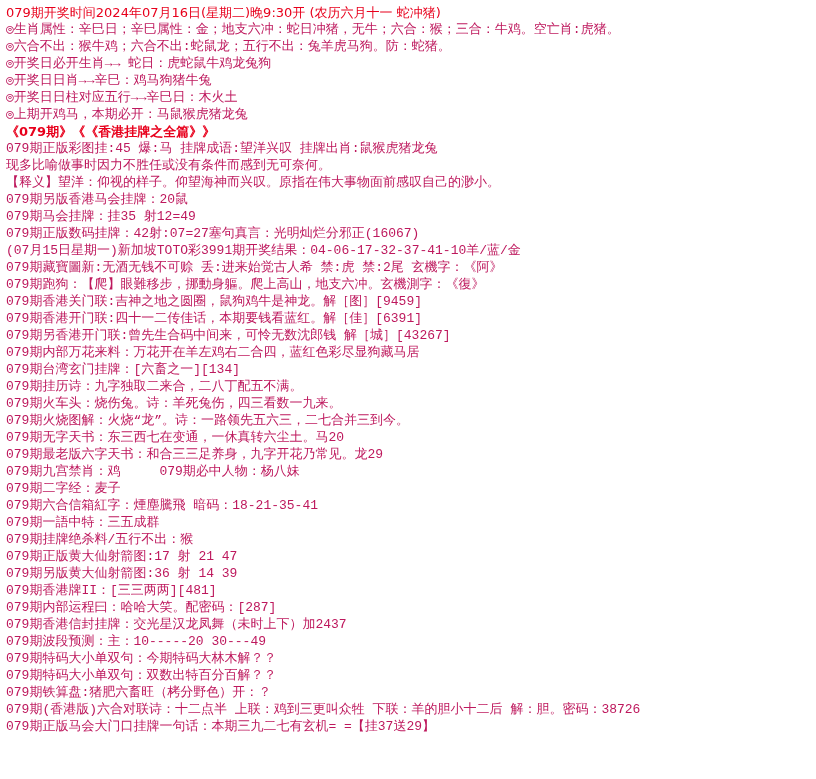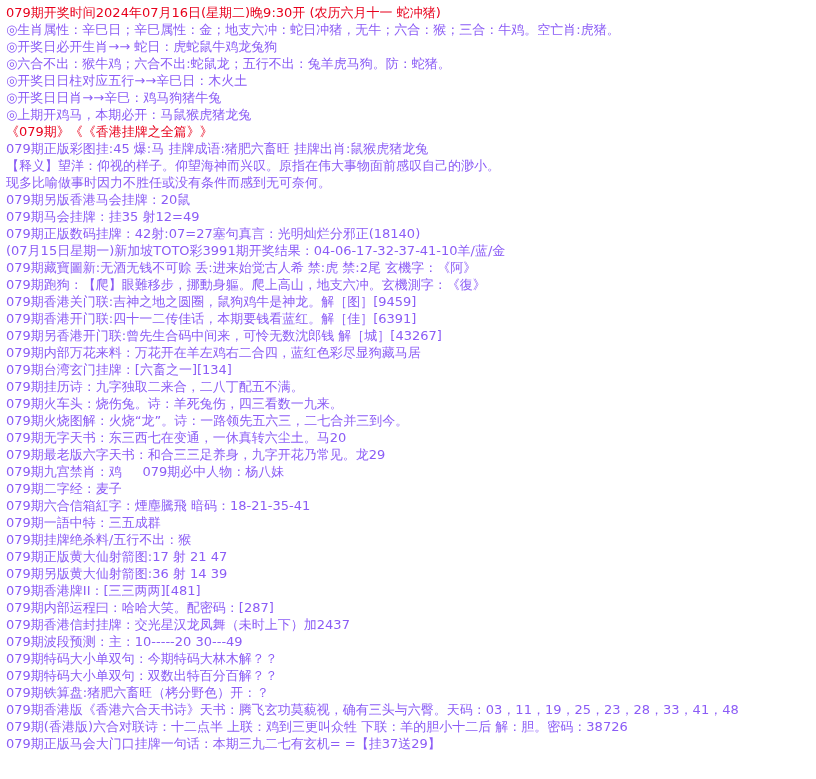--- a/index.html
+++ b/index.html
@@ -23,45 +23,46 @@
   .line {
     line-height: 17px;
     white-space: pre;
     font-size: 13px;
     letter-spacing: 0px;
   }
   .red {
     color: #e8001c;
   }
   .black {
-    color: #8b5cf6;
+    color: #be185d;
+    font-family: Liberation Mono, monospace;
   }
   .bold {
-    font-weight: normal;
+    font-weight: bold;
   }
 </style>
 </head>
 <body>
 
 <div class="page">
   <div id="lines-container">
       <div class="line red">079期开奖时间2024年07月16日(星期二)晚9:30开 (农历六月十一 蛇冲猪)</div>
       <div class="line black">◎生肖属性：辛巳日；辛巳属性：金；地支六冲：蛇日冲猪，无牛；六合：猴；三合：牛鸡。空亡肖:虎猪。</div>
+      <div class="line black">◎六合不出：猴牛鸡；六合不出:蛇鼠龙；五行不出：兔羊虎马狗。防：蛇猪。</div>
       <div class="line black">◎开奖日必开生肖→→ 蛇日：虎蛇鼠牛鸡龙兔狗</div>
-      <div class="line black">◎六合不出：猴牛鸡；六合不出:蛇鼠龙；五行不出：兔羊虎马狗。防：蛇猪。</div>
+      <div class="line black">◎开奖日日肖→→辛巳：鸡马狗猪牛兔</div>
       <div class="line black">◎开奖日日柱对应五行→→辛巳日：木火土</div>
-      <div class="line black">◎开奖日日肖→→辛巳：鸡马狗猪牛兔</div>
       <div class="line black">◎上期开鸡马，本期必开：马鼠猴虎猪龙兔</div>
       <div class="line red bold">《079期》《《香港挂牌之全篇》》</div>
-      <div class="line black">079期正版彩图挂:45 爆:马 挂牌成语:猪肥六畜旺 挂牌出肖:鼠猴虎猪龙兔</div>
+      <div class="line black">079期正版彩图挂:45 爆:马 挂牌成语:望洋兴叹 挂牌出肖:鼠猴虎猪龙兔</div>
+      <div class="line black">现多比喻做事时因力不胜任或没有条件而感到无可奈何。</div>
       <div class="line black">【释义】望洋：仰视的样子。仰望海神而兴叹。原指在伟大事物面前感叹自己的渺小。</div>
-      <div class="line black">现多比喻做事时因力不胜任或没有条件而感到无可奈何。</div>
       <div class="line black">079期另版香港马会挂牌：20鼠</div>
       <div class="line black">079期马会挂牌：挂35 射12=49</div>
-      <div class="line black">079期正版数码挂牌：42射:07=27塞句真言：光明灿烂分邪正(18140)</div>
+      <div class="line black">079期正版数码挂牌：42射:07=27塞句真言：光明灿烂分邪正(16067)</div>
       <div class="line black">(07月15日星期一)新加坡TOTO彩3991期开奖结果：04-06-17-32-37-41-10羊/蓝/金</div>
       <div class="line black">079期藏寶圖新:无酒无钱不可赊 丢:进来始觉古人希 禁:虎 禁:2尾 玄機字：《阿》</div>
       <div class="line black">079期跑狗：【爬】眼難移步，挪動身軀。爬上高山，地支六冲。玄機測字：《復》</div>
       <div class="line black">079期香港关门联:吉神之地之圆圈，鼠狗鸡牛是神龙。解［图］[9459]</div>
       <div class="line black">079期香港开门联:四十一二传佳话，本期要钱看蓝红。解［佳］[6391]</div>
       <div class="line black">079期另香港开门联:曾先生合码中间来，可怜无数沈郎钱 解［城］[43267]</div>
       <div class="line black">079期内部万花来料：万花开在羊左鸡右二合四，蓝红色彩尽显狗藏马居</div>
       <div class="line black">079期台湾玄门挂牌：[六畜之一][134]</div>
       <div class="line black">079期挂历诗：九字独取二来合，二八丁配五不满。</div>
       <div class="line black">079期火车头：烧伤兔。诗：羊死兔伤，四三看数一九来。</div>
@@ -75,17 +76,16 @@
       <div class="line black">079期挂牌绝杀料/五行不出：猴</div>
       <div class="line black">079期正版黄大仙射箭图:17 射 21 47</div>
       <div class="line black">079期另版黄大仙射箭图:36 射 14 39</div>
       <div class="line black">079期香港牌II：[三三两两][481]</div>
       <div class="line black">079期内部运程曰：哈哈大笑。配密码：[287]</div>
       <div class="line black">079期香港信封挂牌：交光星汉龙凤舞（未时上下）加2437</div>
       <div class="line black">079期波段预测：主：10-----20 30---49</div>
       <div class="line black">079期特码大小单双句：今期特码大林木解？？</div>
       <div class="line black">079期特码大小单双句：双数出特百分百解？？</div>
       <div class="line black">079期铁算盘:猪肥六畜旺（栲分野色）开：？</div>
-      <div class="line black">079期香港版《香港六合天书诗》天书：腾飞玄功莫藐视，确有三头与六臀。天码：03，11，19，25，23，28，33，41，48</div>
       <div class="line black">079期(香港版)六合对联诗：十二点半 上联：鸡到三更叫众牲 下联：羊的胆小十二后 解：胆。密码：38726</div>
       <div class="line black">079期正版马会大门口挂牌一句话：本期三九二七有玄机= =【挂37送29】</div>
     </div>
 </div>
 
 </body></html>

